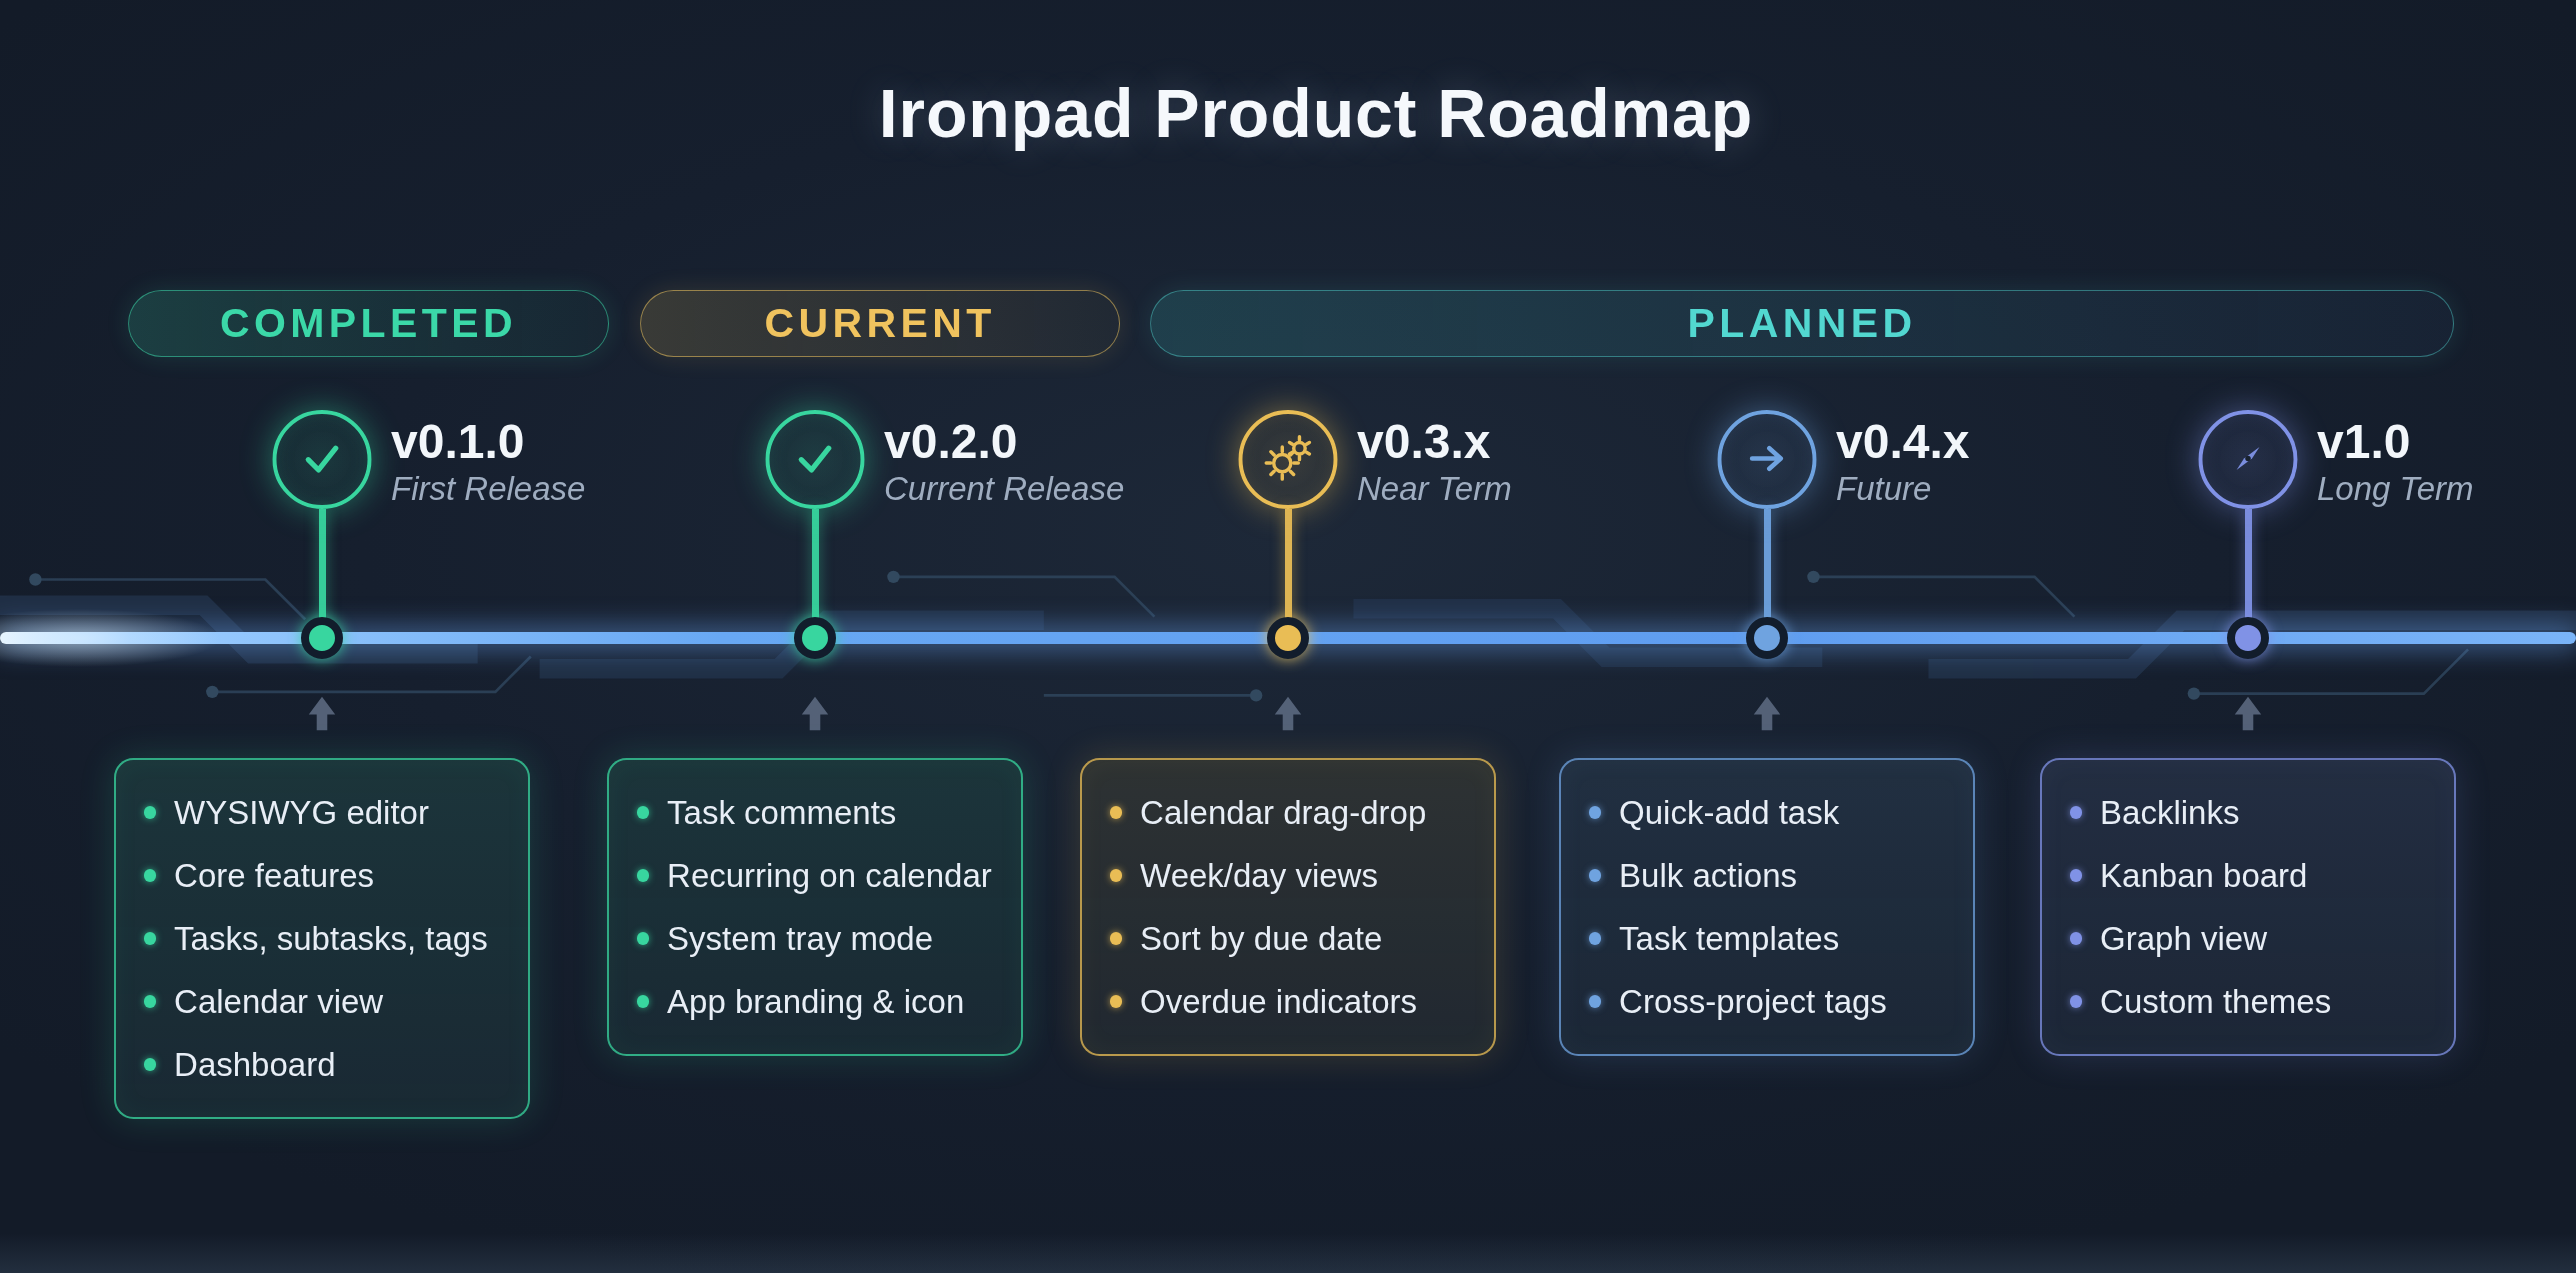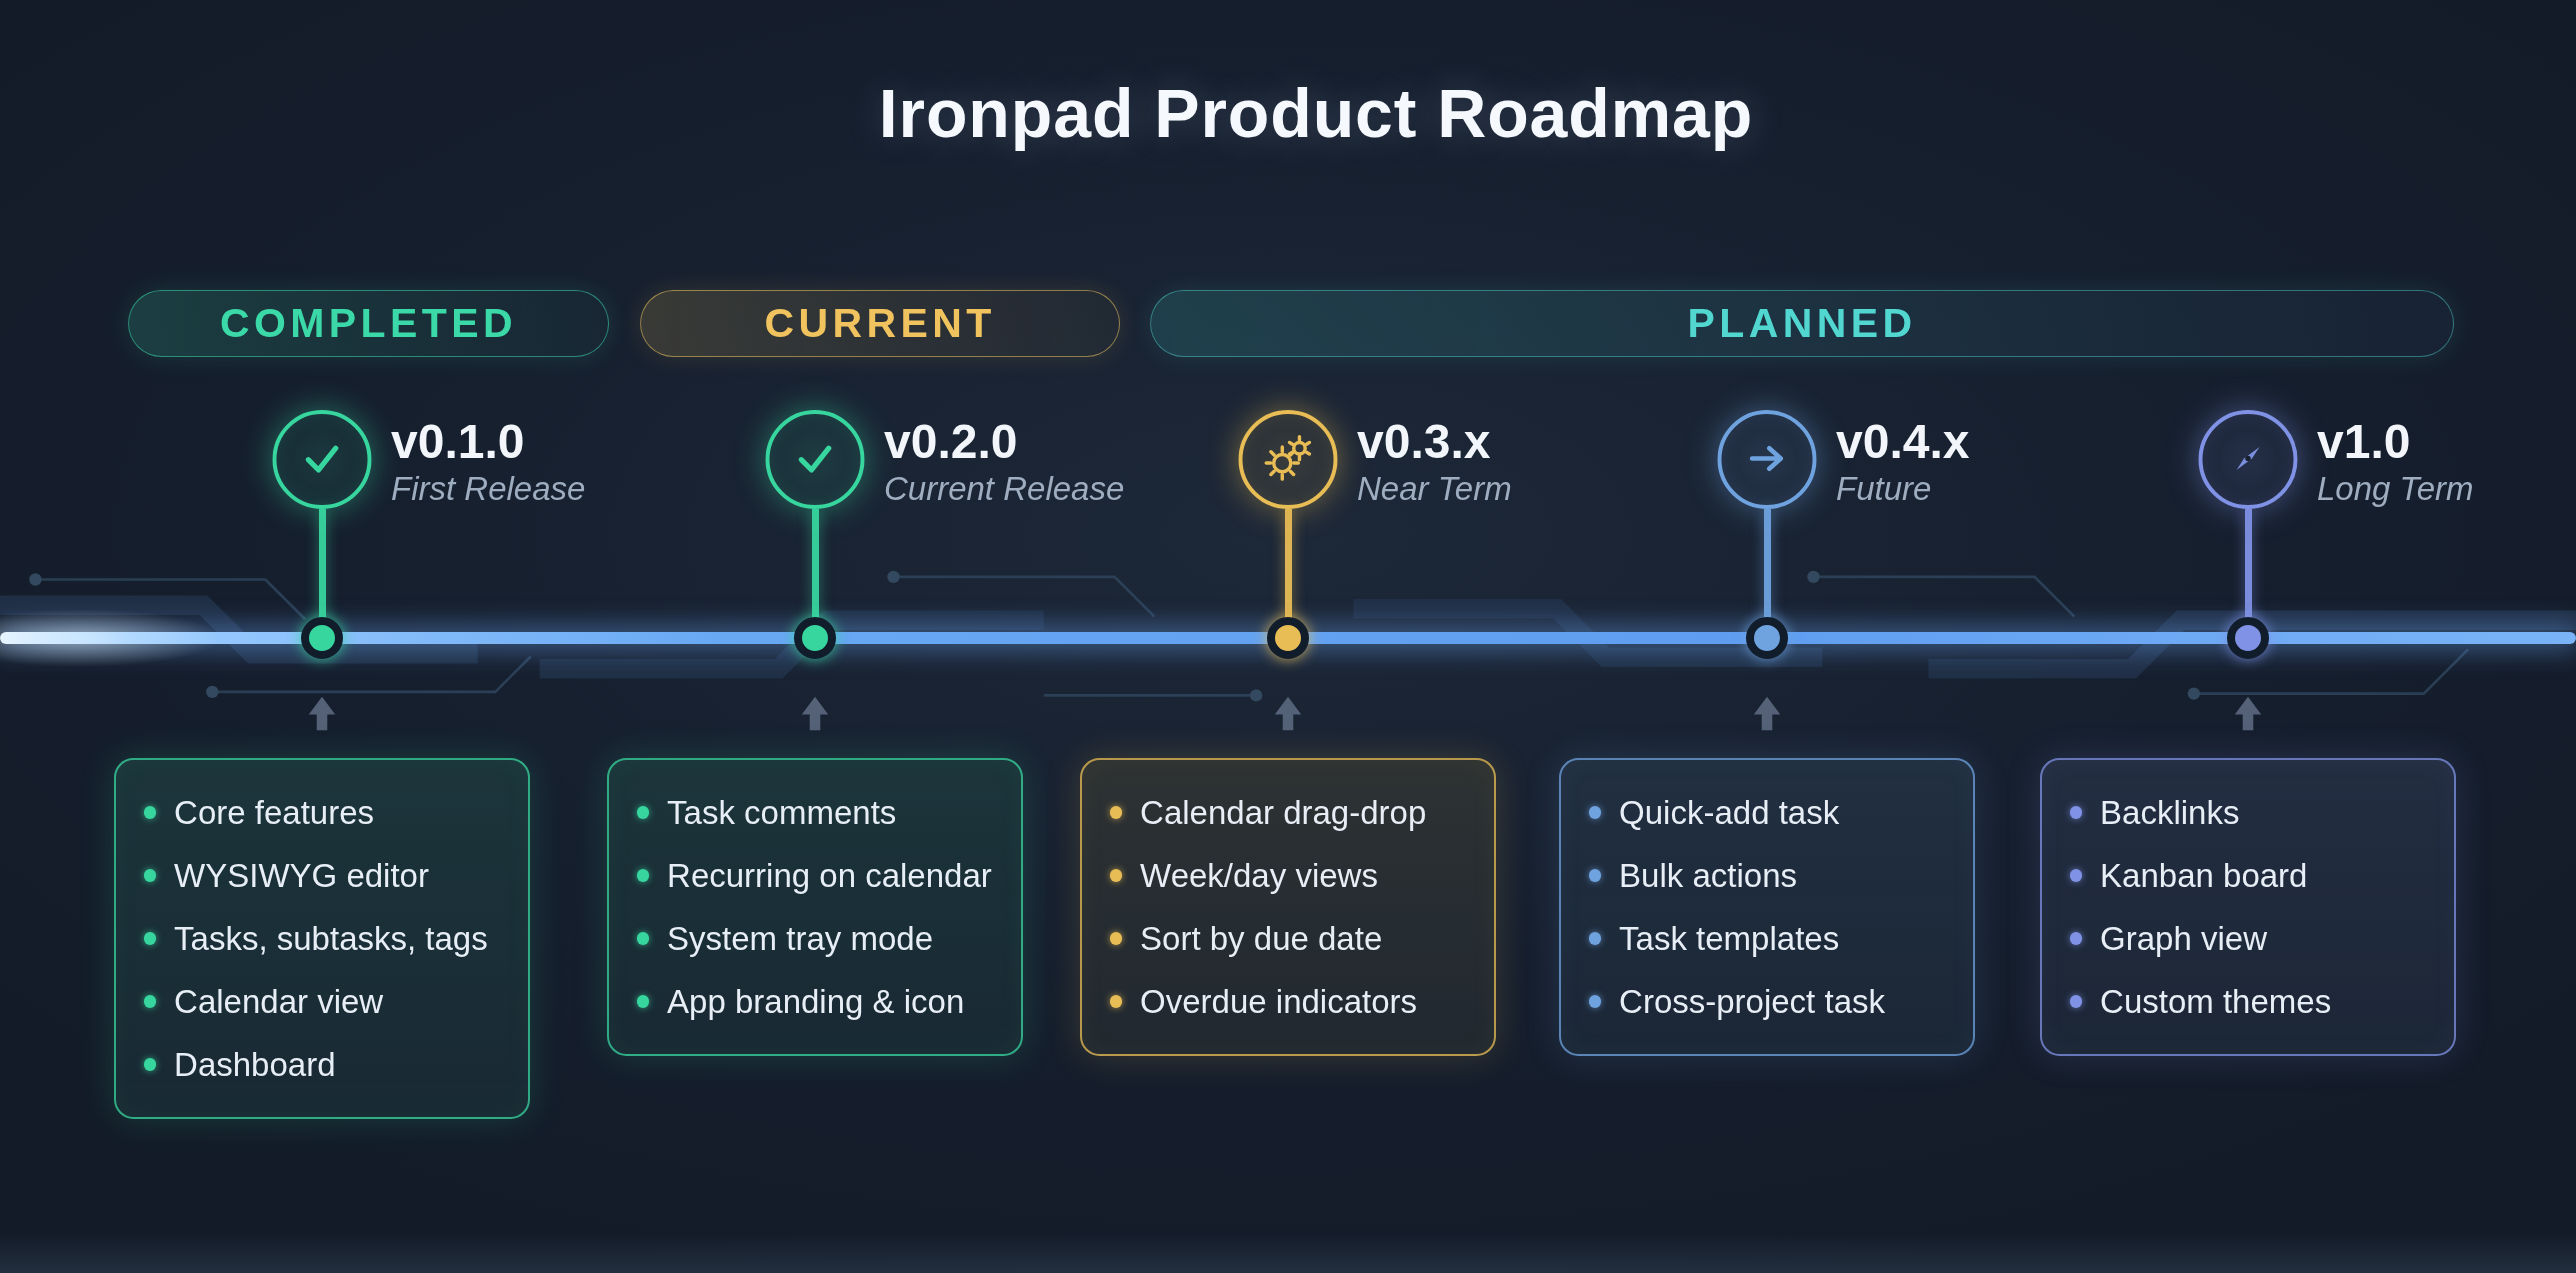--- a/index.html
+++ b/index.html
@@ -167,25 +167,25 @@
     <div class="dot"></div>
     <div class="uparrow">
       <svg width="30" height="37" viewBox="0 0 34 42">
           <path d="M17 2 L32 22 H23 V40 H11 V22 H2 Z" fill="#5f6d84"></path>
         </svg>
     </div>
     <div class="card">
       <ul>
         <li>
             <span class="b"></span>
+            <span>WYSIWYG editor</span>
+          </li>
+        <li>
+            <span class="b"></span>
             <span>Core features</span>
-          </li>
-        <li>
-            <span class="b"></span>
-            <span>WYSIWYG editor</span>
           </li>
         <li>
             <span class="b"></span>
             <span>Tasks, subtasks, tags</span>
           </li>
         <li>
             <span class="b"></span>
             <span>Calendar view</span>
           </li>
         <li>
@@ -309,21 +309,21 @@
         <li>
             <span class="b"></span>
             <span>Bulk actions</span>
           </li>
         <li>
             <span class="b"></span>
             <span>Task templates</span>
           </li>
         <li>
             <span class="b"></span>
-            <span>Cross-project task</span>
+            <span>Cross-project tags</span>
           </li>
       </ul>
     </div>
   </div>
 
   <div class="milestone m5 c-indigo">
     <div class="marker">
       <span>
         <svg viewBox="0 0 48 48" fill="none" stroke="currentColor" stroke-width="3" stroke-linejoin="round">
           <polygon points="34,14 27.5,24 14,34 20.5,24" fill="currentColor" stroke="none" opacity="0.95"></polygon>

